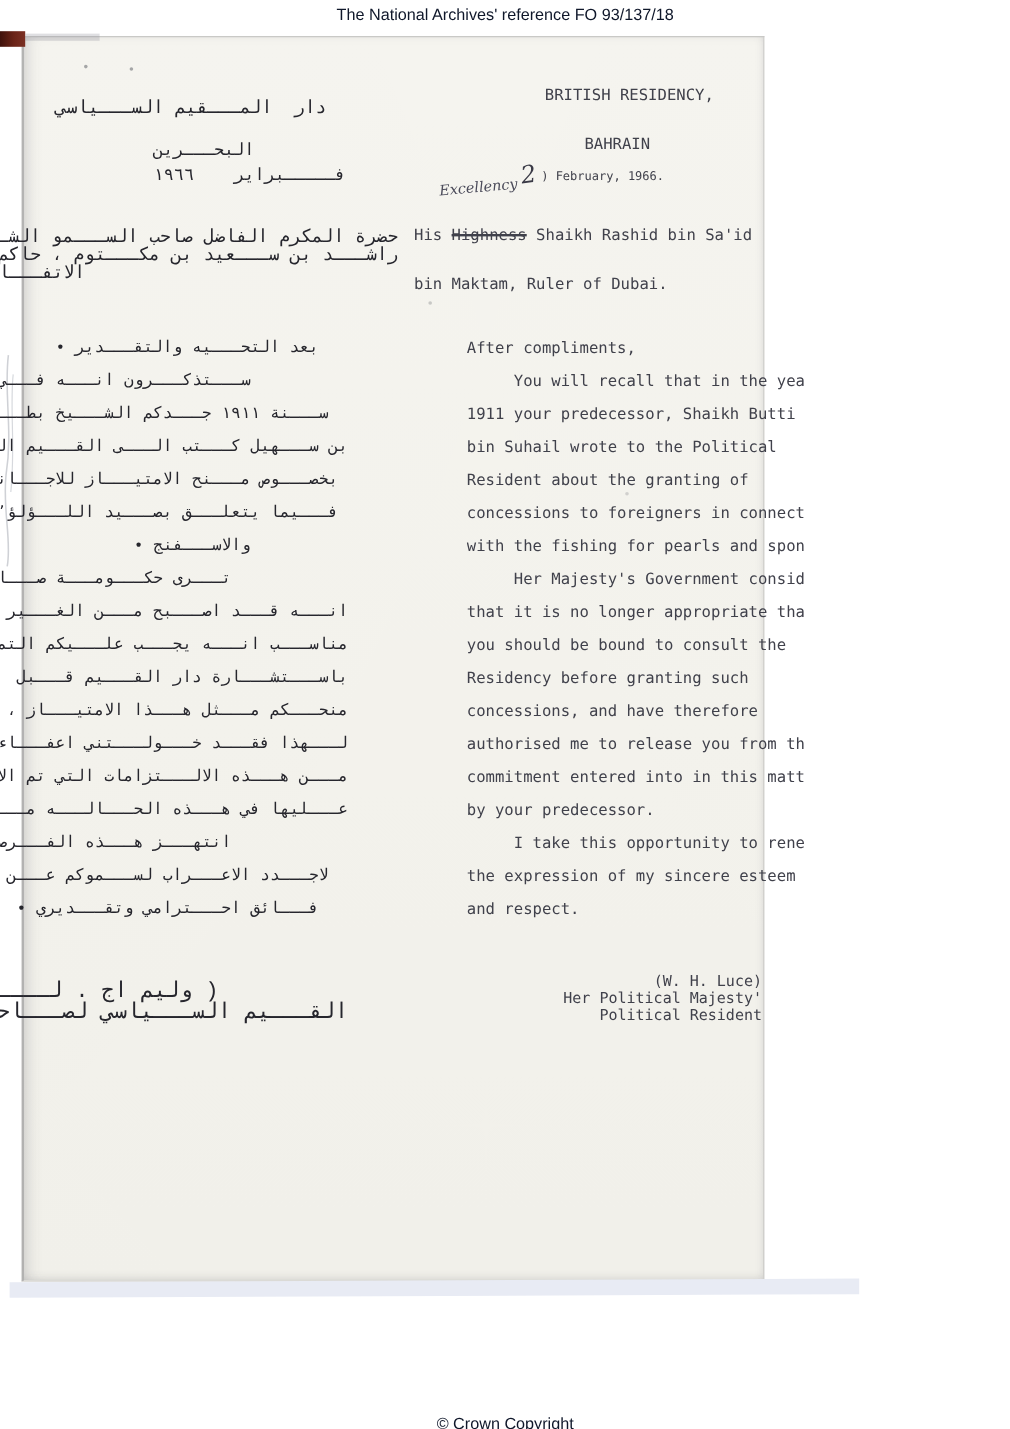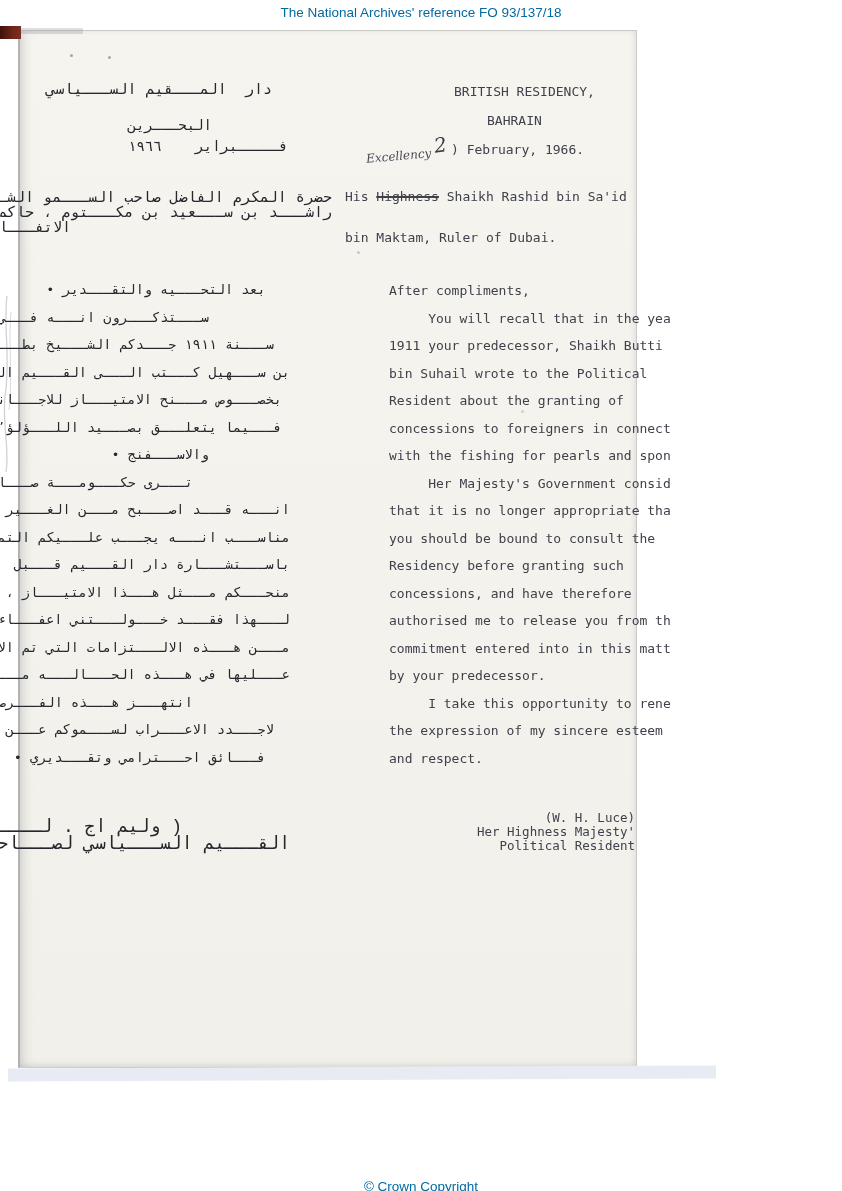--- a/index.html
+++ b/index.html
@@ -3,21 +3,21 @@
 <meta charset="utf-8">
 <style>
   html,body { margin:0; padding:0; }
   body {
     width:842px; height:1191px; position:relative;
     background:#ffffff; overflow:hidden;
     font-family:"Liberation Sans", sans-serif;
   }
   .na-ref, .na-footer {
     position:absolute; left:0; width:842px; text-align:center;
-    font-size:13.5px; color:#0369a1;
+    font-size:13.5px; color:#0f172a;
   }
   .na-ref { top:5px; }
   .na-footer { top:1163px;margin-top:16px; }
 
   
   .page {
     position:absolute; left:18px; top:30px; width:616px; height:1036px;
     background:
       linear-gradient(180deg, #f5f4ef 0%, #f3f2ec 55%, #f1f0ea 100%);
     border:1px solid rgba(110,110,115,.30);
@@ -41,28 +41,28 @@
   }
   .speck { position:absolute; width:3px; height:3px; border-radius:50%;
     background:#44464f; opacity:.45; }
   .scribble { position:absolute; left:0; top:292px; opacity:.40; }
 
   
   .en {
     position:absolute; font-family:"DejaVu Sans Mono", monospace;
     color:#40414b; white-space:pre;
   }
-  .en-lh1 { left:454px; top:84px;  font-size:13px; }
+  .en-lh1 { left:454px; top:72px;  font-size:13px; }
   .en-lh2 { left:487px; top:113px; font-size:13px; }
   .date-hand {
     position:absolute; left:434px; top:133px;
     font-family:"DejaVu Serif", serif; font-style:italic;
     font-size:20px; color:#3a3a46; transform:rotate(-8deg);
   }
-  .date-typed { left:451px; top:142px; font-size:13px; }
+  .date-typed { left:451px; top:142px; font-size:10px; }
   .addressee { left:345px; top:163px; width:291px; overflow:hidden;
     font-size:13px; line-height:13.5px; }
   .strike { text-decoration:line-through; text-decoration-thickness:1.5px; }
   .excellency {
     position:absolute; left:366px; top:149px;
     font-family:"DejaVu Serif", serif; font-style:italic;
     font-size:12px; color:#4b4b5a; transform:rotate(-5deg);
   }
   .en-body { left:345px; top:222px; width:291px; overflow:hidden;
     font-size:13px; line-height:27.5px;margin-left:44px; }
@@ -127,15 +127,15 @@
   <div class="en-line"><span>His </span><span class="strike">Highness</span><span> Shaikh Rashid bin Sa'id</span></div>
   <div class="en-line">bin Maktam, Ruler of Dubai.</div>
 </div>
 
 <div class="en en-body">
   
 <div class="en-line">After compliments,</div><div class="en-line">     You will recall that in the yea</div><div class="en-line">1911 your predecessor, Shaikh Butti</div><div class="en-line">bin Suhail wrote to the Political</div><div class="en-line">Resident about the granting of</div><div class="en-line">concessions to foreigners in connect</div><div class="en-line">with the fishing for pearls and spon</div><div class="en-line">     Her Majesty's Government consid</div><div class="en-line">that it is no longer appropriate tha</div><div class="en-line">you should be bound to consult the</div><div class="en-line">Residency before granting such</div><div class="en-line">concessions, and have therefore</div><div class="en-line">authorised me to release you from th</div><div class="en-line">commitment entered into in this matt</div><div class="en-line">by your predecessor.</div><div class="en-line">     I take this opportunity to rene</div><div class="en-line">the expression of my sincere esteem</div><div class="en-line">and respect.</div></div>
 
 <div class="en en-sig">
   
-<div class="en-line">(W. H. Luce)</div><div class="en-line">Her Highness Majesty'</div><div class="en-line">Political Resident</div></div>
+<div class="en-line">(W. H. Luce)</div><div class="en-line">Her Political Majesty'</div><div class="en-line">Political Resident</div></div>
 
 <div class="na-footer">© Crown Copyright</div>
 
 </body></html>

